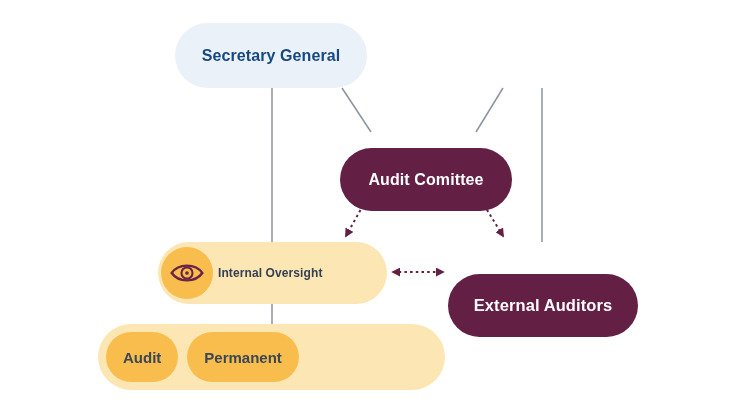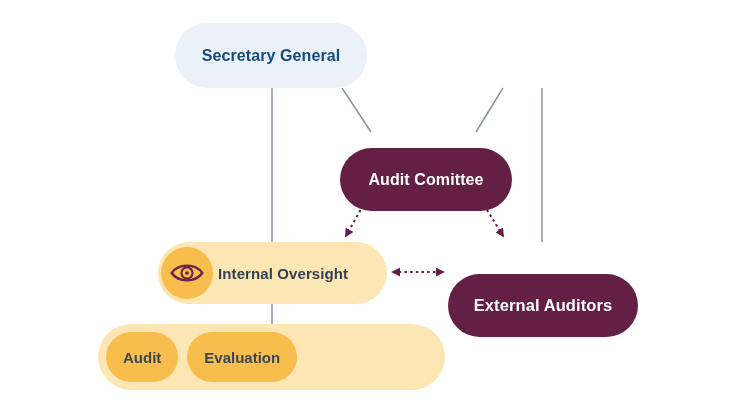--- a/index.html
+++ b/index.html
@@ -7,21 +7,21 @@
     position:relative;width:680px;height:414px;background:#ffffff;overflow:hidden;
     font-family:"Liberation Sans",sans-serif;
   }
   .connector-layer{position:absolute;left:0;top:0;width:736px;height:414px;}
   .node{
     position:absolute;display:flex;align-items:center;justify-content:center;
     border-radius:999px;font-weight:600;letter-spacing:.1px;box-sizing:border-box;
   }
   .node-light{background:#eaf1f9;color:#17497f;font-size:16px;}
   .node-dark{background:#641f45;color:#fdfdfe;font-size:16px;}
-  .node-cream{background:#fce7b4;color:#333f52;font-size:15px;}
+  .node-cream{background:#fce7b4;color:#333f52;font-size:12px;}
   .sg{left:175px;top:23px;width:192px;height:65px;}
   .pc{left:440px;top:23px;width:203px;height:65px;}
   .ac{left:340px;top:125px;width:172px;height:63px;margin-top:23px;}
   .io{left:158px;top:242px;width:229px;height:62px;justify-content:flex-start;}
   .ea{left:448px;top:242px;width:190px;height:63px;font-size:16.5px;margin-top:32px;}
   .io-badge{
     position:absolute;left:3px;top:5px;width:52px;height:52px;border-radius:50%;
     background:#f8bd4c;display:flex;align-items:center;justify-content:center;
   }
   .io-label{margin-left:60px;}
@@ -78,16 +78,16 @@
     </span>
     <span class="io-label">Internal Oversight</span>
   </div>
 
   <div class="node node-dark ea">
     <span>External Auditors</span>
   </div>
 
   <div class="functions">
     <div class="func-pill">Audit</div>
-    <div class="func-pill">Evaluation</div>
+    <div class="func-pill">Permanent</div>
   </div>
 
 </div>
 
 </body></html>

